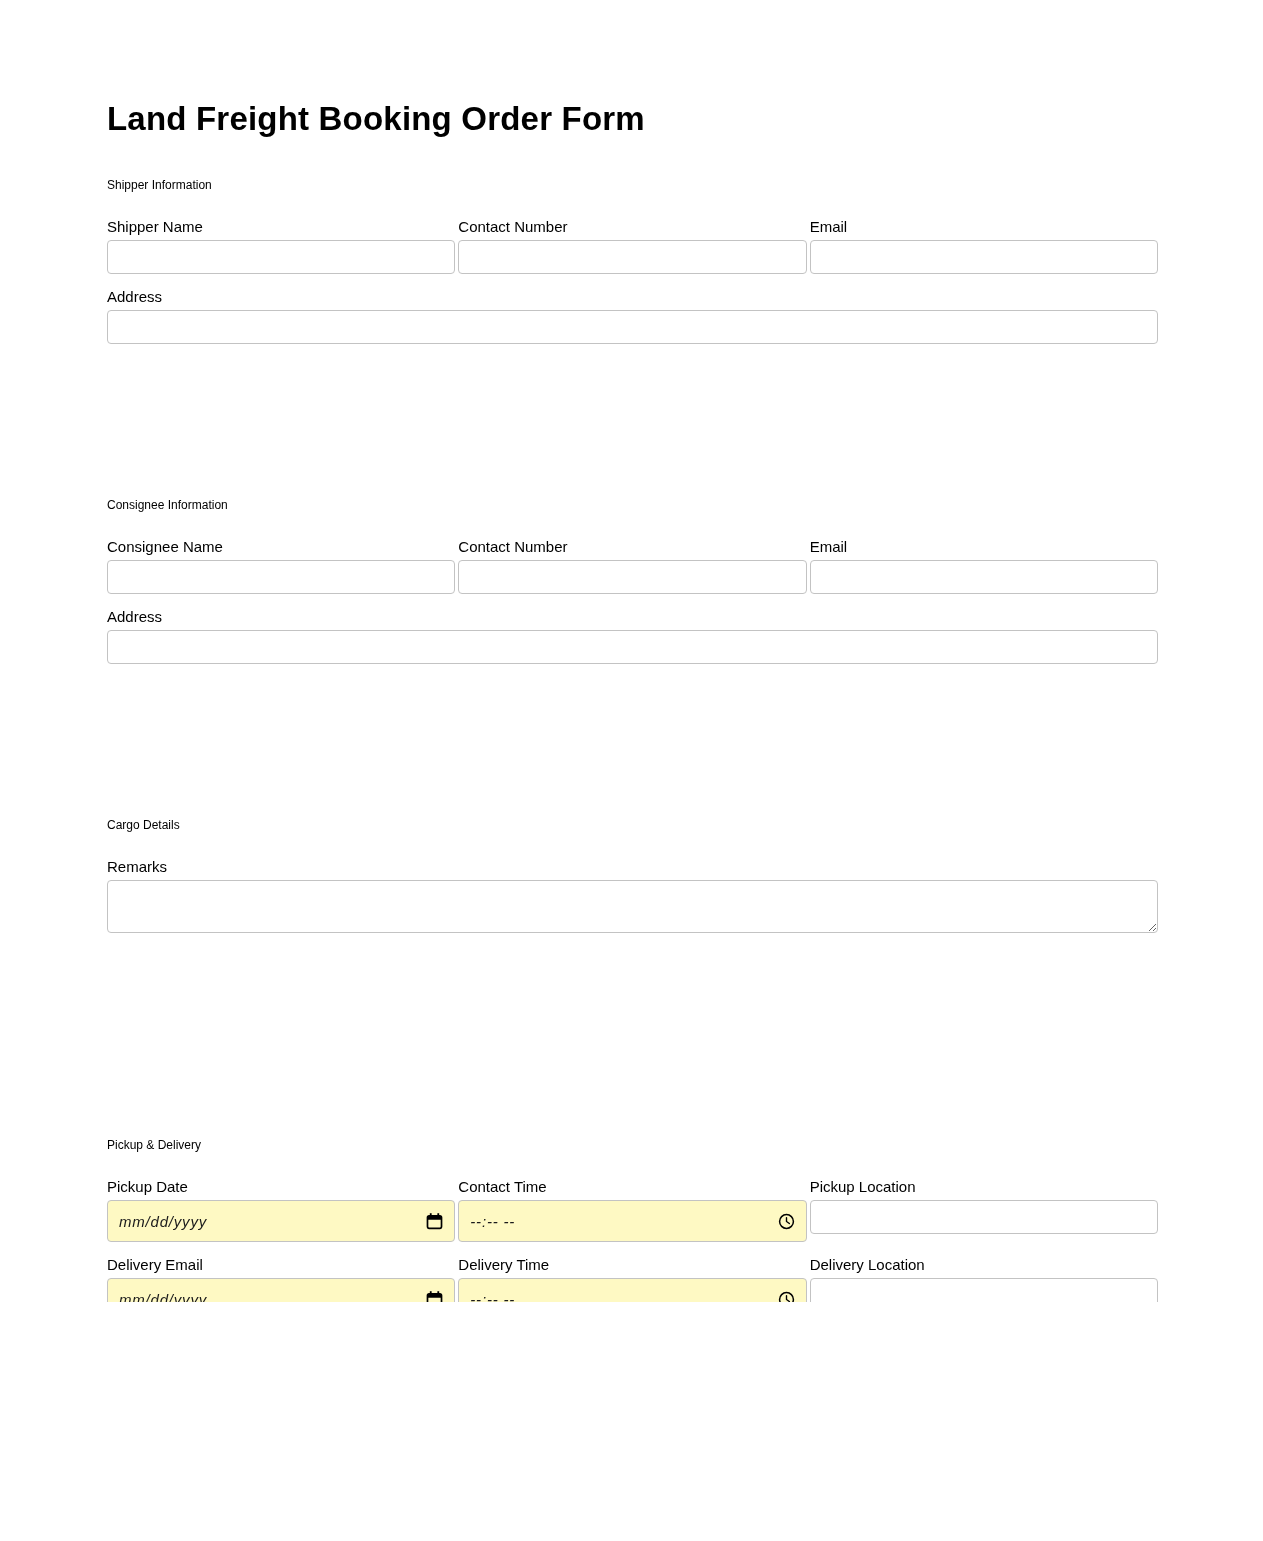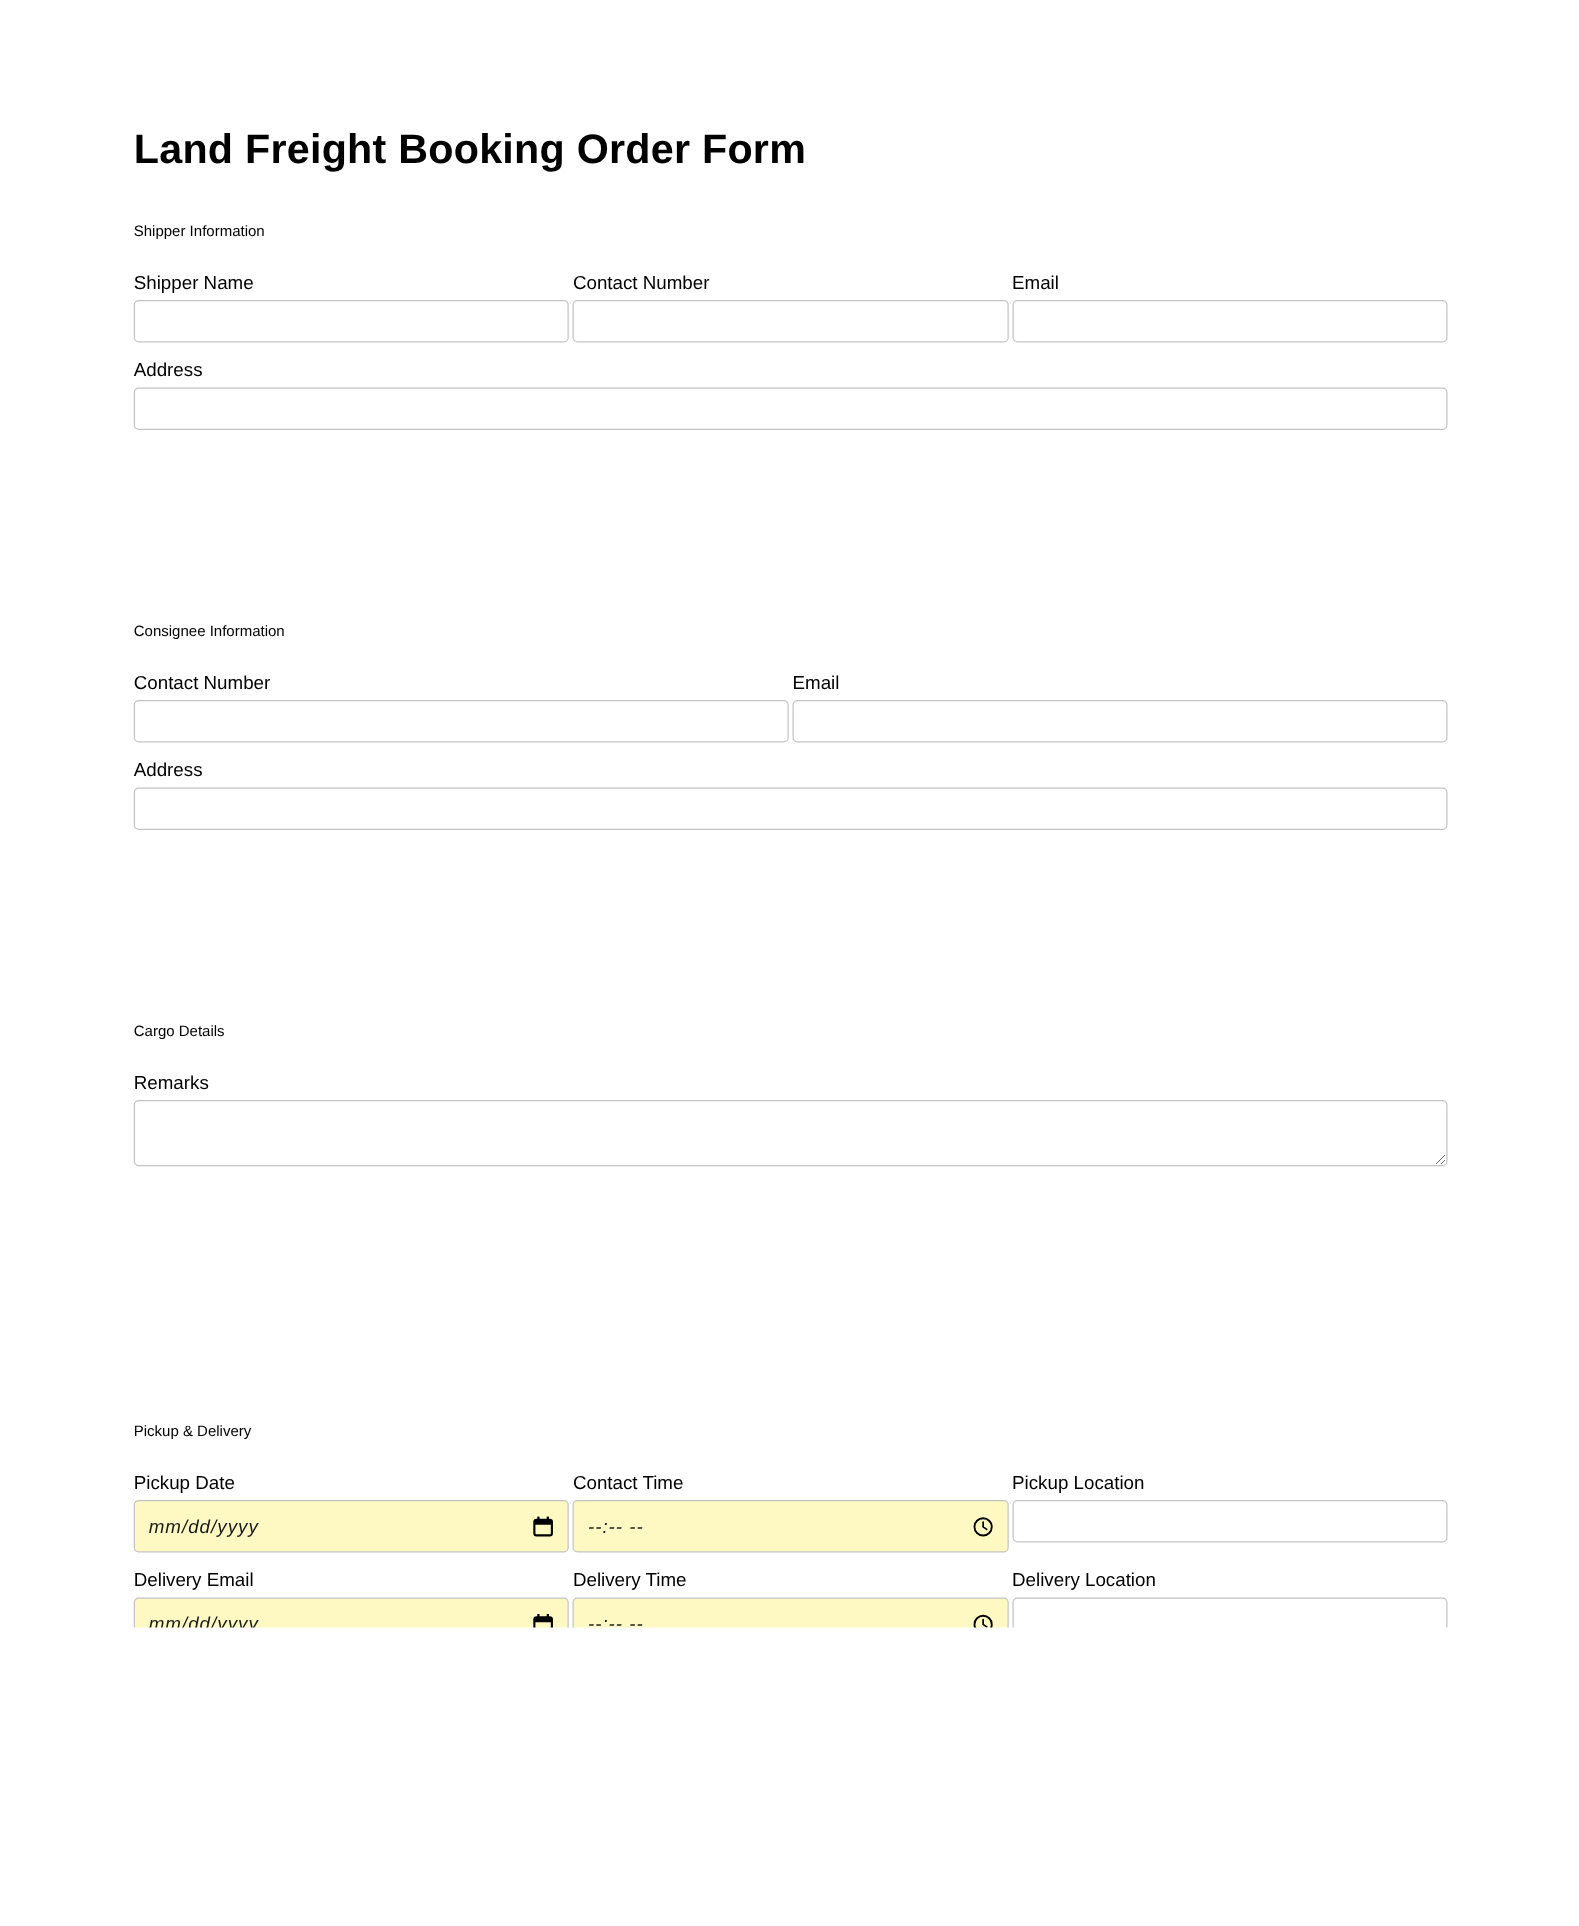--- a/index.html
+++ b/index.html
@@ -135,20 +135,24 @@
               <span class="field-label">Address</span>
               <input class="text-input" type="text" value="" style="">
             </div>
           </div>
         </div>
 
         <div class="section">
           <div class="section-heading">Consignee Information</div>
           <div class="row">
             <div class="field">
+              <span class="field-label">Consignee Name</span>
+              <input class="text-input" type="text" value="" style="">
+            </div>
+            <div class="field">
               <span class="field-label">Contact Number</span>
               <input class="text-input" type="text" value="" style="">
             </div>
             <div class="field">
               <span class="field-label">Email</span>
               <input class="text-input" type="text" value="" style="">
             </div>
           </div>
           <div class="row">
             <div class="field">

